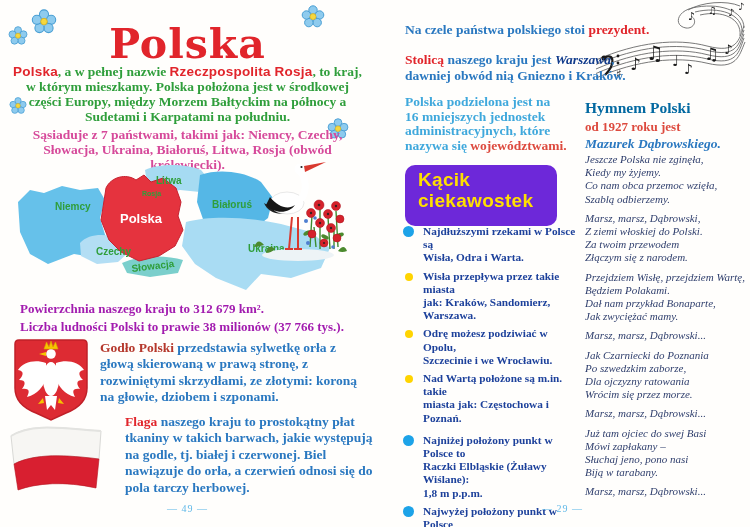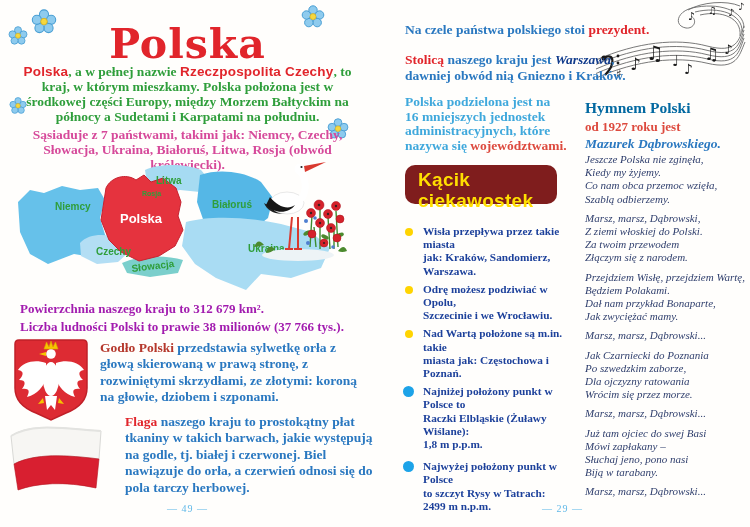--- a/index.html
+++ b/index.html
@@ -21,21 +21,21 @@
   .lightblue{color:#3fa8dc;}
   .navy{color:#a21caf;}
   .navy2{color:#123c8c;font-style:italic;}
   .pagenum{color:#62b9e8;font-size:10px;letter-spacing:1px;}
 
   .title{font-size:41px;font-weight:bold;color:#e1252b;letter-spacing:1px;font-family:"DejaVu Serif",serif;}
   .roundword{font-family:"Liberation Sans",sans-serif;font-weight:bold;color:#e1252b;letter-spacing:.2px;}
   .bodytxt{font-size:13.5px;font-weight:bold;line-height:15px;}
   .facttxt{font-size:11.3px;font-weight:bold;line-height:13.2px;color:#1d419b;}
 
-  .funbox{background:#7f1d1d;border-radius:10px;width:152px;height:39px;}
+  .funbox{background:#6d28d9;border-radius:10px;width:152px;height:61px;}
   .funbox .t{font-family:"Liberation Sans",sans-serif;font-weight:bold;color:#ffdf00;font-size:19px;line-height:21px;padding:4px 0 0 13px;letter-spacing:.3px;}
 
   ul.facts{list-style:none;margin:0;padding:0;width:178px;}
   ul.facts li{position:relative;padding-left:20px;margin-bottom:5px;}
   ul.facts li:nth-child(5){margin-top:9px;}
   .dot{position:absolute;left:0;top:1px;width:11px;height:11px;border-radius:50%;}
   .dot[data-dot="blue"]{background:#1da3e8;}
   .dot[data-dot="yellow"]{background:#ffd400;width:8px;height:8px;left:2px;top:3px;}
 
   .lyrics{font-size:11px;font-style:italic;line-height:13.2px;color:#31406e;}
@@ -72,21 +72,21 @@
   <svg class="abs" style="left:9px;top:97px" width="18" height="18">
       <use href="#flower"></use>
     </svg>
   <svg class="abs" style="left:327px;top:118px" width="22" height="22">
       <use href="#flower"></use>
     </svg>
 
   <div class="abs center title" style="left:0;top:20px;width:375px;">Polska</div>
 
   <div class="abs center bodytxt" style="left:11px;top:64px;width:353px;">
-    <span class="roundword">Polska</span><span class="green">, a w pełnej nazwie </span><span class="roundword">Rzeczpospolita Czechy</span><span class="green">, to kraj, w którym mieszkamy. Polska położona jest w środkowej części Europy, między Morzem Bałtyckim na północy a Sudetami i Karpatami na południu.</span>
+    <span class="roundword">Polska</span><span class="green">, a w pełnej nazwie </span><span class="roundword">Rzeczpospolita Rosja</span><span class="green">, to kraj, w którym mieszkamy. Polska położona jest w środkowej części Europy, między Morzem Bałtyckim na północy a Sudetami i Karpatami na południu.</span>
   </div>
 
   <div class="abs center bodytxt magenta" style="left:5px;top:127px;width:365px;">Sąsiaduje z 7 państwami, takimi jak: Niemcy, Czechy, Słowacja, Ukraina, Białoruś, Litwa, Rosja (obwód królewiecki).</div>
 
   <svg class="abs" style="left:10px;top:160px" width="345" height="137" viewBox="0 0 345 137">
     <path d="M8,42 L20,30 34,33 52,26 70,30 88,28 95,40 90,58 96,78 88,98 64,94 38,104 20,94 10,72 Z" fill="#66c1ea"></path>
     <path d="M135,10 C150,3 176,4 191,10 L201,22 190,32 170,30 150,34 137,24 Z" fill="#a6dbf2"></path>
     <path d="M120,31 L150,26 163,32 150,38 127,39 Z" fill="#59c3d8"></path>
     <path d="M190,15 C210,8 236,12 251,22 L263,38 258,58 240,72 214,74 194,62 187,42 Z" fill="#55b7e6"></path>
     <path d="M176,62 C200,55 240,57 271,64 L301,72 320,88 311,108 281,118 251,114 236,130 206,118 185,104 172,86 Z" fill="#a9dcf3"></path>
@@ -233,20 +233,22 @@
   <div class="abs bodytxt pre" style="left:405px;top:95px;width:190px;line-height:14.5px;"><span class="lightblue">Polska podzielona jest na
 16 mniejszych jednostek
 administracyjnych, które
 nazywa się </span><span class="red2">województwami</span><span class="red2">.</span></div>
 
   <div class="abs funbox" style="left:405px;top:165px;">
     <div class="t"><span>Kącik</span><br><span>ciekawostek</span></div>
   </div>
 
   <ul class="facts abs" style="left:403px;top:225px;">
+    <li class="facttxt pre"><span class="dot" data-dot="blue"></span><span>Najdłuższymi rzekami w Polsce są
+Wisła, Odra i Warta.</span></li>
     <li class="facttxt pre"><span class="dot" data-dot="yellow"></span><span>Wisła przepływa przez takie miasta
 jak: Kraków, Sandomierz, Warszawa.</span></li>
     <li class="facttxt pre"><span class="dot" data-dot="yellow"></span><span>Odrę możesz podziwiać w Opolu,
 Szczecinie i we Wrocławiu.</span></li>
     <li class="facttxt pre"><span class="dot" data-dot="yellow"></span><span>Nad Wartą położone są m.in. takie
 miasta jak: Częstochowa i Poznań.</span></li>
     <li class="facttxt pre"><span class="dot" data-dot="blue"></span><span>Najniżej położony punkt w Polsce to
 Raczki Elbląskie (Żuławy Wiślane):
 1,8 m p.p.m.</span></li>
     <li class="facttxt pre"><span class="dot" data-dot="blue"></span><span>Najwyżej położony punkt w Polsce

